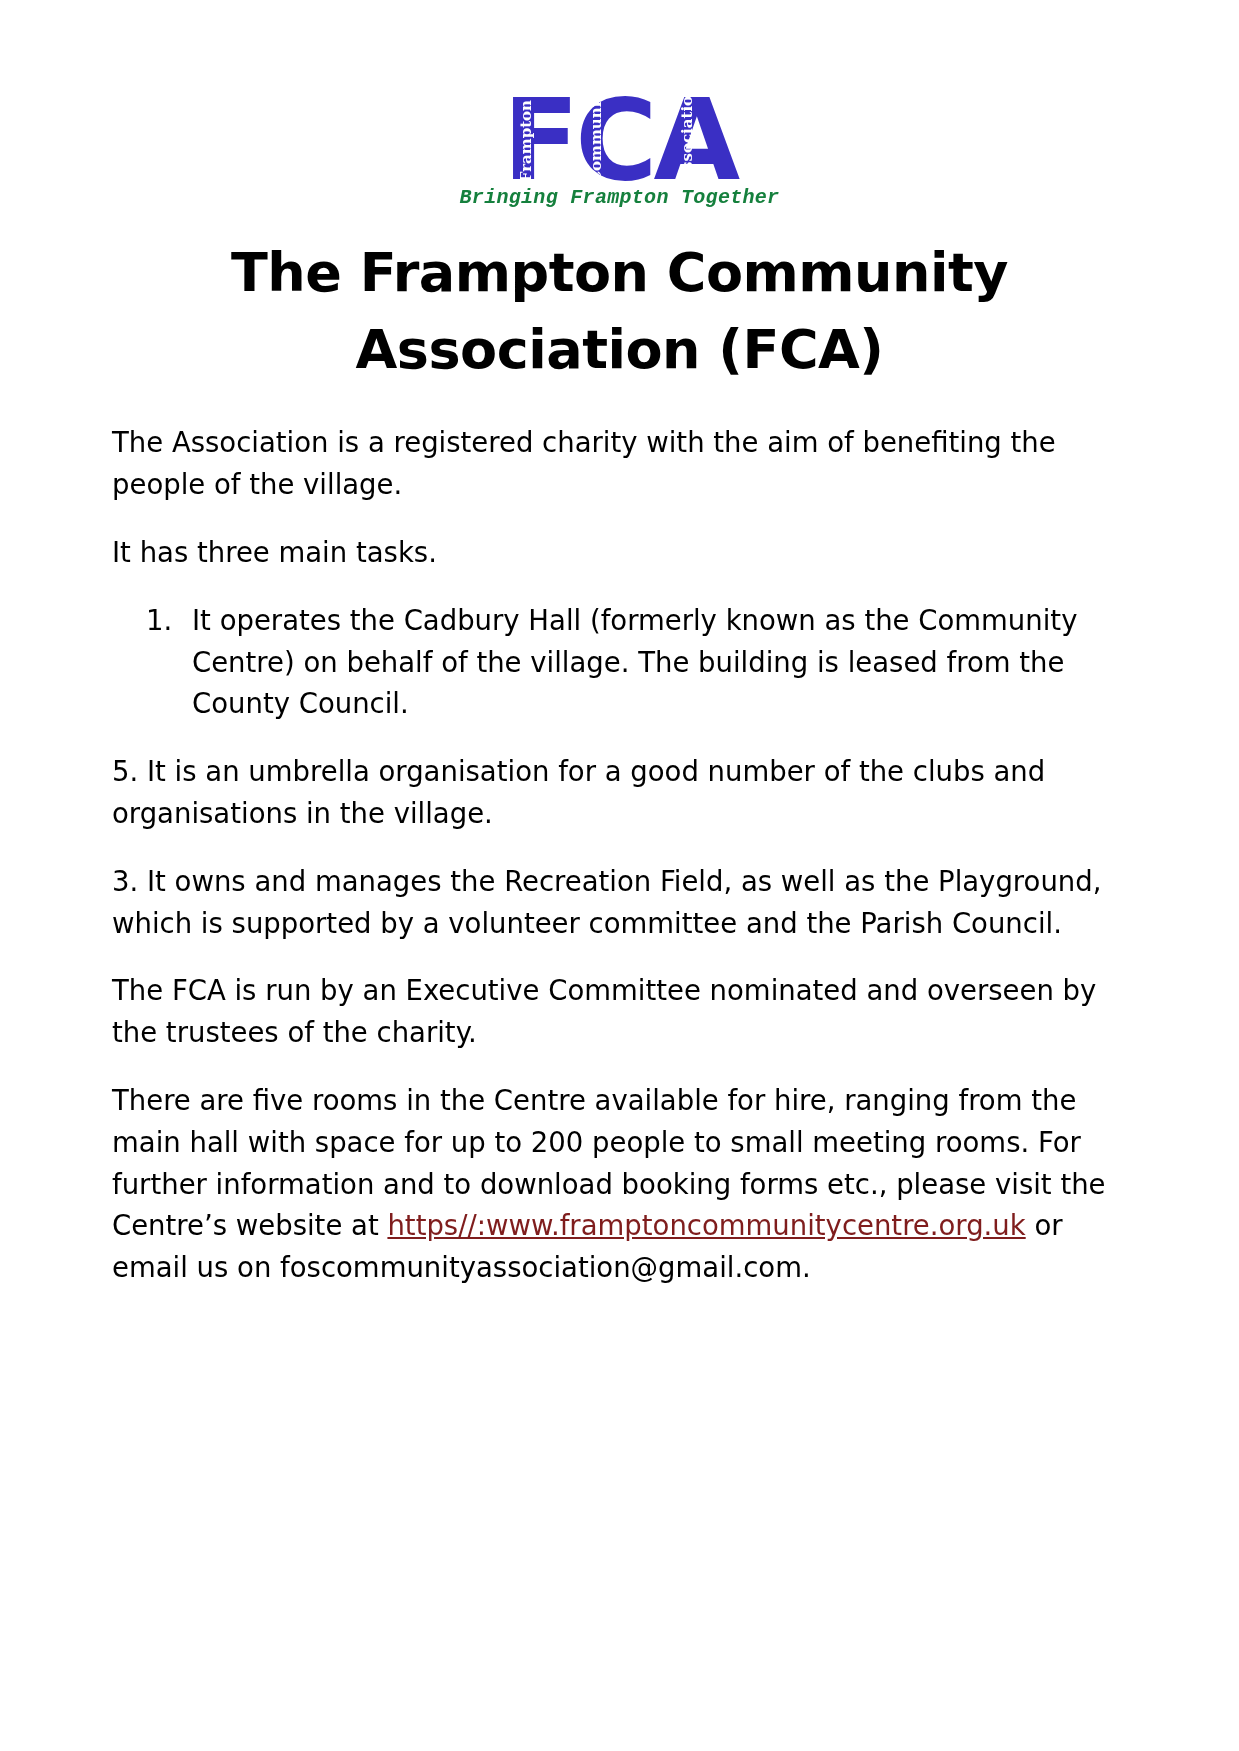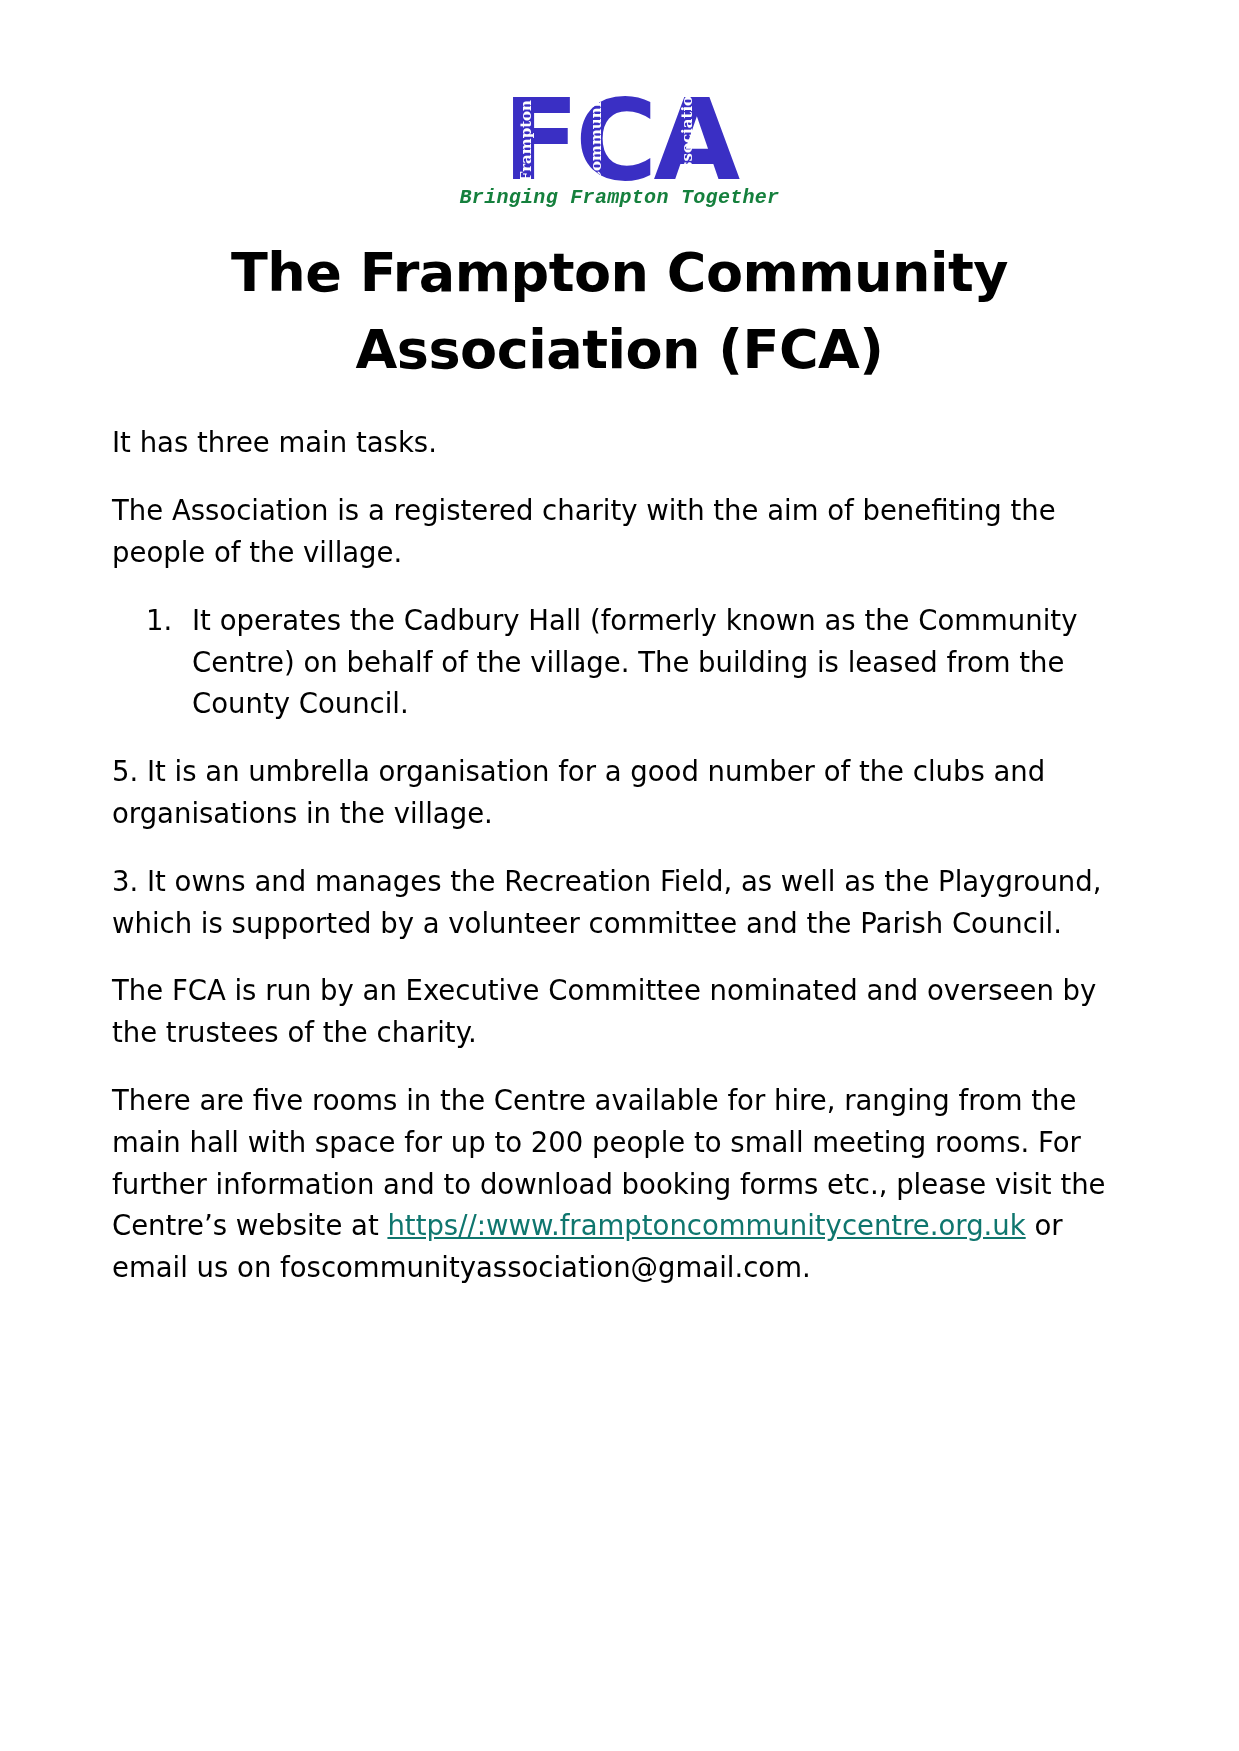--- a/index.html
+++ b/index.html
@@ -103,21 +103,21 @@
   }
   .ordered-item .marker {
     flex: 0 0 auto;
     width: 46px;
   }
   .ordered-item .item-text {
     flex: 1 1 auto;
   }
 
   .link {
-    color: #0f766e;
+    color: #7f1d1d;
     text-decoration: underline;
   }
 </style>
 </head>
 <body>
 
 <div class="page">
 
   <div class="logo-block">
     <div class="logo-mark">
@@ -125,23 +125,23 @@
       <span class="logo-letter c">C<span class="vert">Community</span></span>
       <span class="logo-letter a">A<span class="vert">Association</span></span>
     </div>
     <div class="logo-tagline">Bringing Frampton Together</div>
   </div>
 
   <h1 class="doc-title">The Frampton Community Association (FCA)</h1>
 
   <div class="body-copy">
 
+    <p class="para">The Association is a registered charity with the aim of benefiting the people of the village.</p>
+
     <p class="para">It has three main tasks.</p>
-
-    <p class="para">The Association is a registered charity with the aim of benefiting the people of the village.</p>
 
     <div class="ordered-item">
       <span class="marker">1.</span>
       <span class="item-text">It operates the Cadbury Hall (formerly known as the Community Centre) on behalf of the village.  The building is leased from the County Council.</span>
     </div>
 
     <p class="para">5.  It is an umbrella organisation for a good number of the clubs and organisations in the village.</p>
 
     <p class="para">3.  It owns and manages the Recreation Field, as well as the Playground, which is supported by a volunteer committee and the Parish Council.</p>
 

